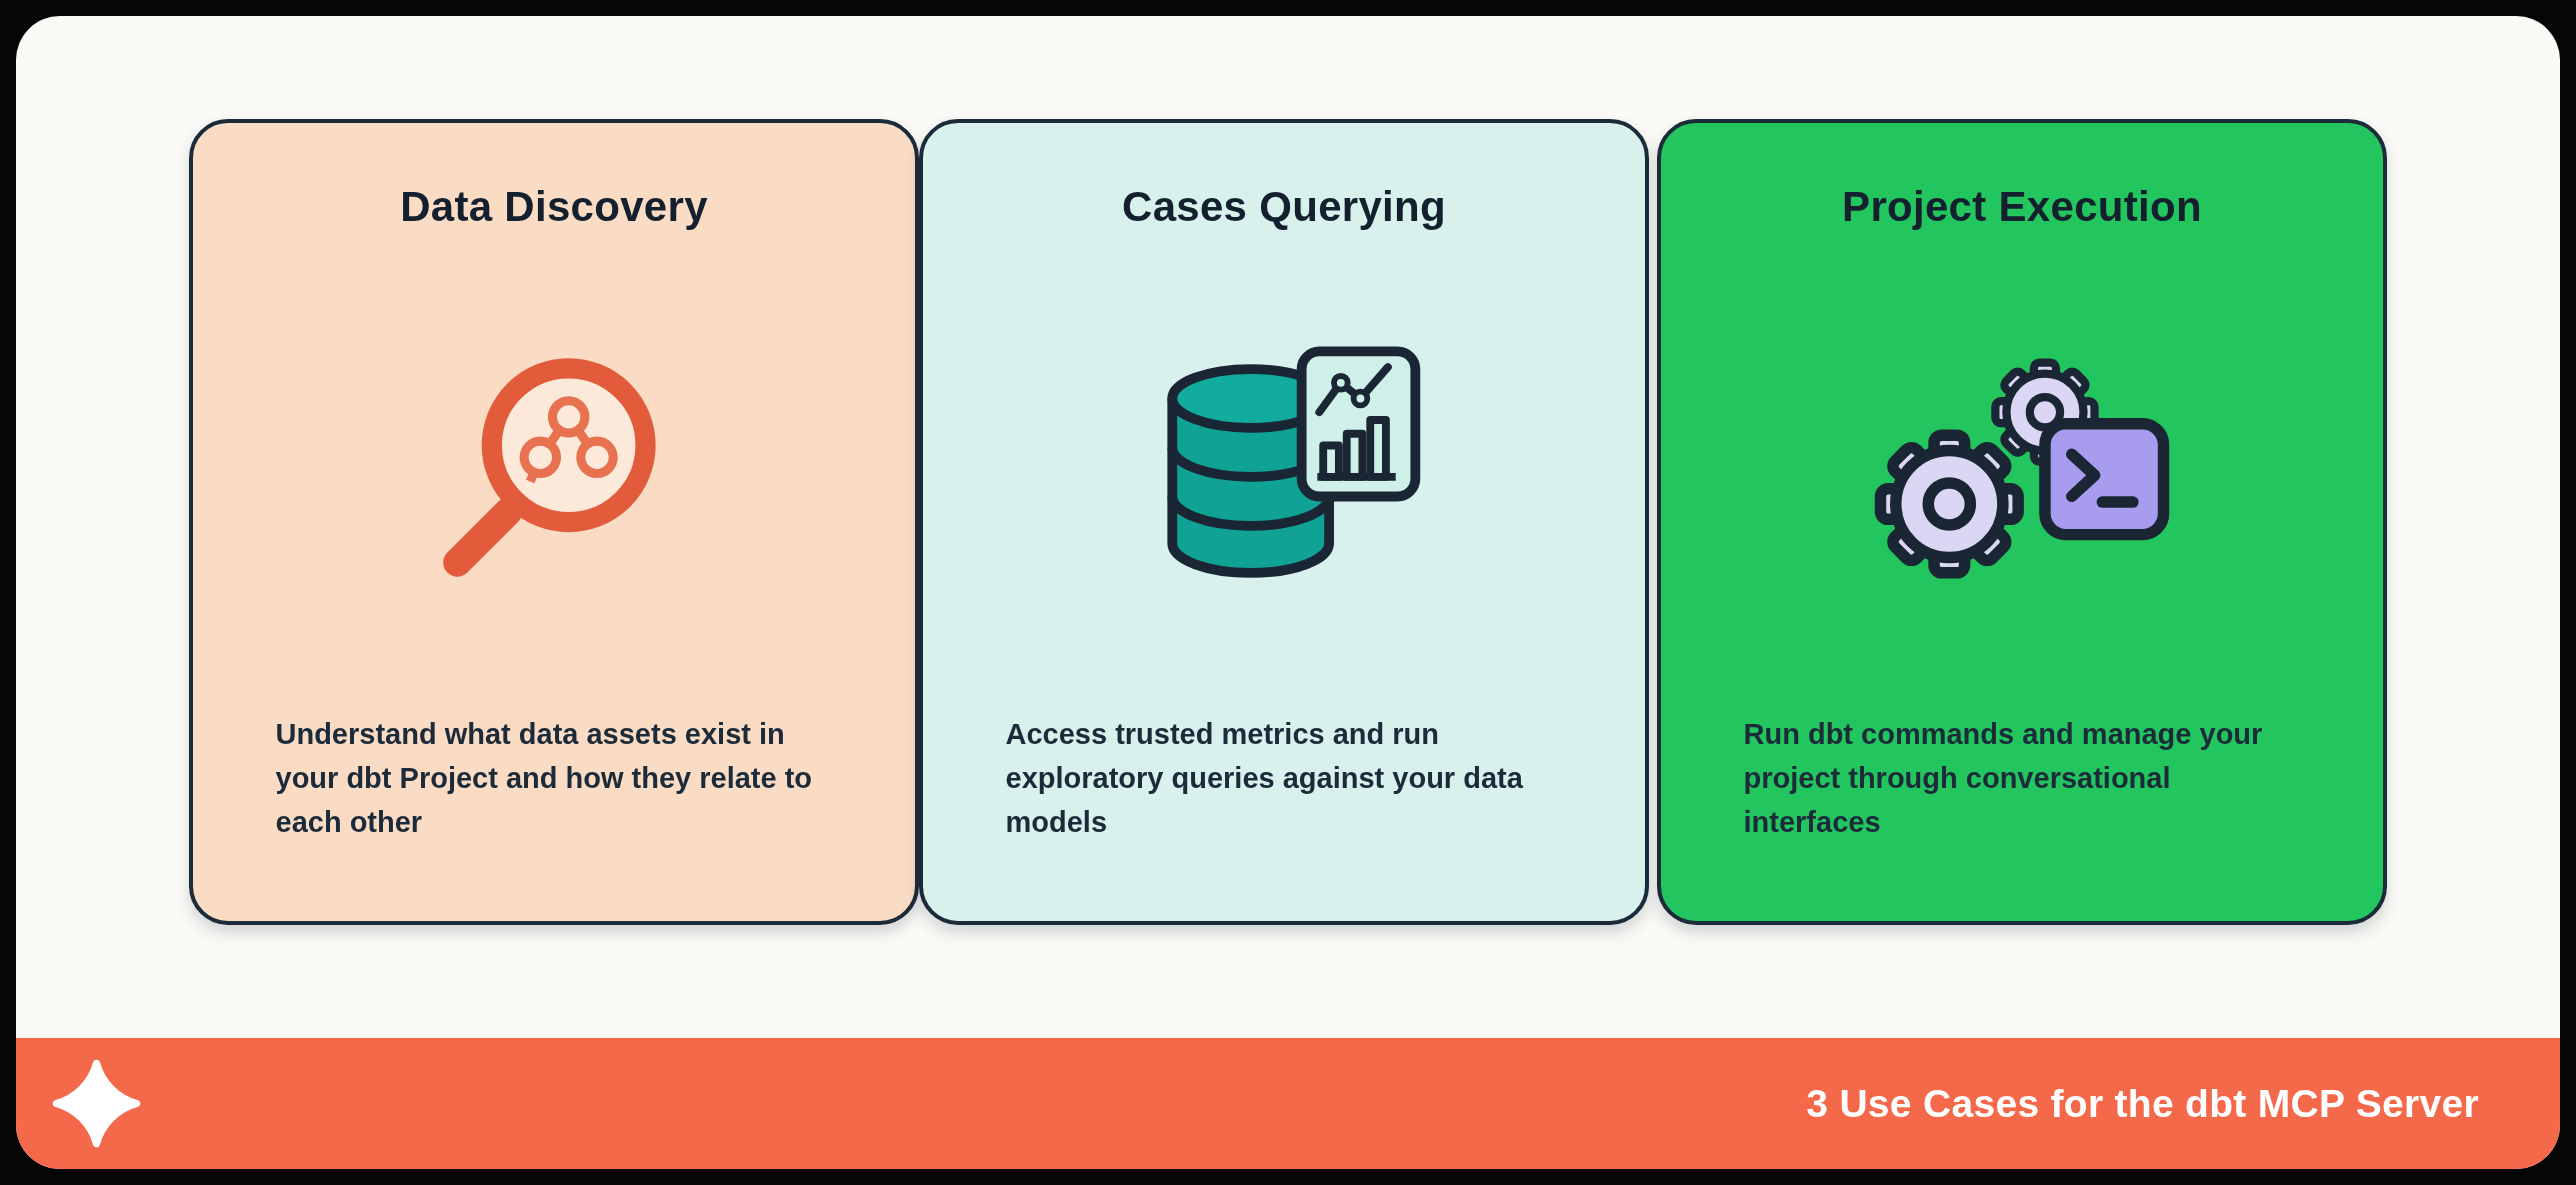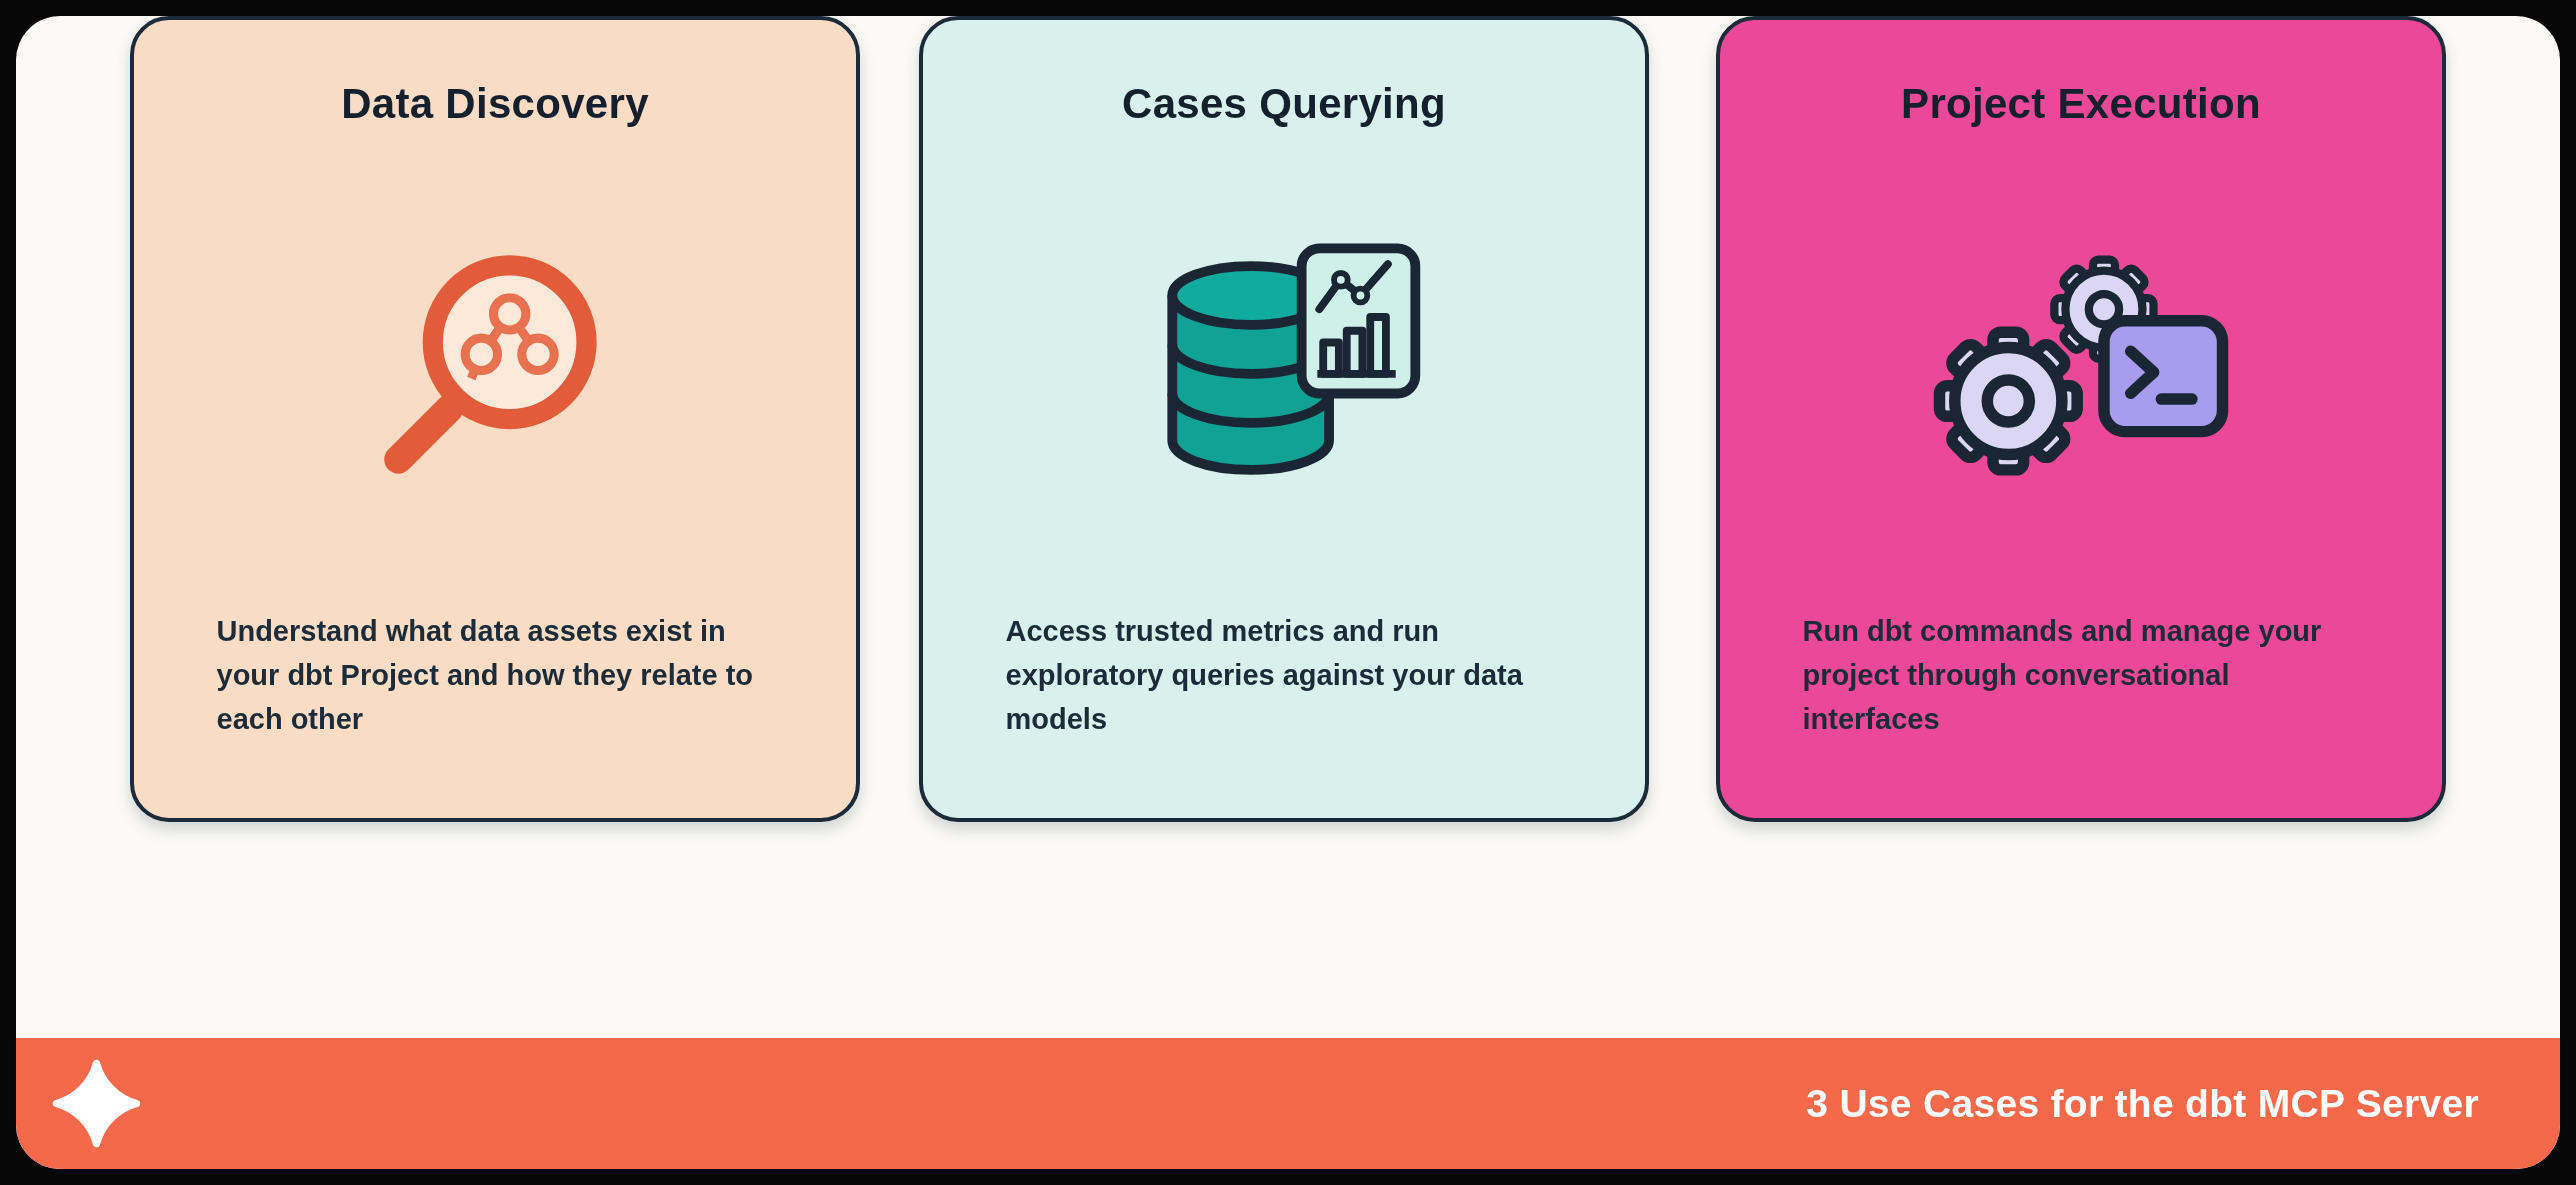--- a/index.html
+++ b/index.html
@@ -16,21 +16,21 @@
     border-radius:44px;
     overflow:hidden;
     display:flex;
     flex-direction:column;
   }
   .main {
     flex:1;
     display:flex;
     justify-content:center;
     align-items:flex-start;
-    gap:59px;
+    padding-top:103px;
   }
   .card {
     width:730px;
     height:806px;
     border:4.3px solid #1C2B3A;
     border-radius:39px;
     box-shadow:0 7.3px 14.7px rgba(28,43,58,0.18);
     display:flex;
     flex-direction:column;
     align-items:center;
@@ -126,21 +126,21 @@
             <rect x="95" y="62" width="8" height="16"></rect>
             <rect x="107" y="56" width="8" height="22"></rect>
             <rect x="119" y="49" width="8" height="29"></rect>
             <line x1="92" y1="78" x2="132" y2="78"></line>
           </g>
         </svg>
       </div>
       <p class="card-desc">Access trusted metrics and run exploratory queries against your data models</p>
     </div>
 
-    <div class="card" style="background-color: #ec4899; margin-left: 8px;">
+    <div class="card" style="background-color: #22c55e; margin-left: 8px;">
       <h2 class="card-title">Project Execution</h2>
       <div class="icon-wrap">
         <svg width="306" height="249" viewBox="0 0 160 130">
 
           <g transform="translate(42,82)" stroke="#1A2634" stroke-width="6" fill="#DAD6F3">
             <g>
               <rect x="-8" y="-36" width="16" height="16" rx="4"></rect>
               <rect x="-8" y="-36" width="16" height="16" rx="4" transform="rotate(45)"></rect>
               <rect x="-8" y="-36" width="16" height="16" rx="4" transform="rotate(90)"></rect>
               <rect x="-8" y="-36" width="16" height="16" rx="4" transform="rotate(135)"></rect>

